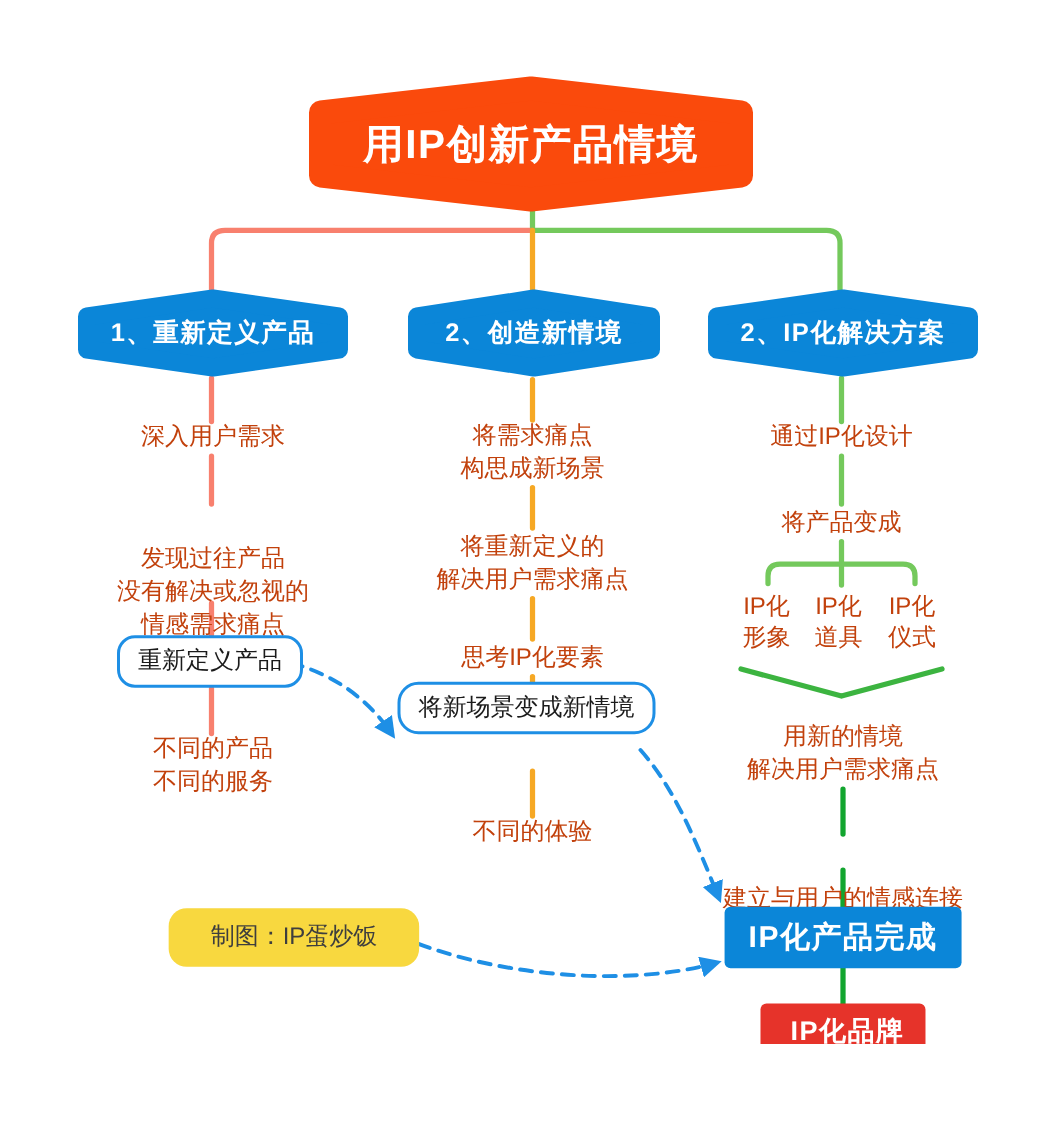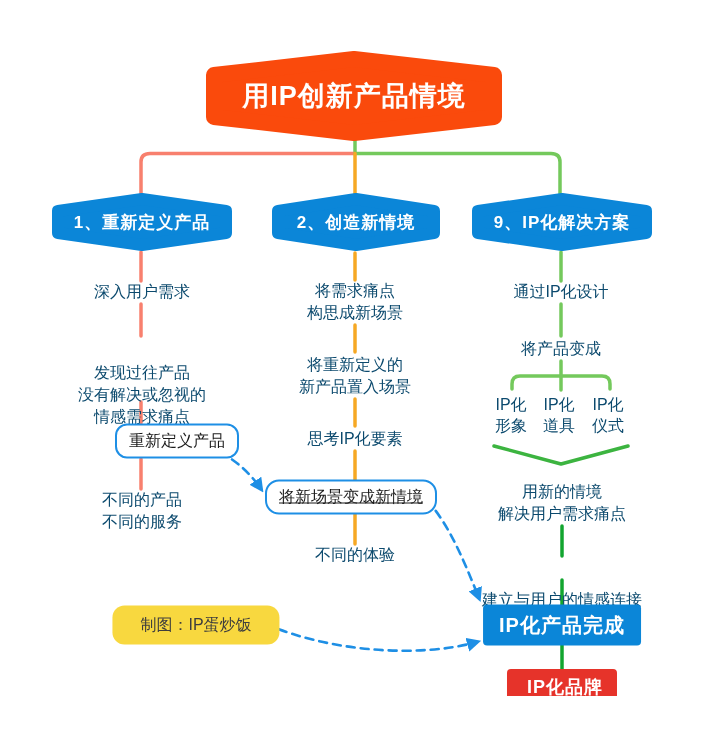--- a/index.html
+++ b/index.html
@@ -4,21 +4,21 @@
 <style>
   html,body{margin:0;padding:0;background:#fff;}
   .stage{
     position:relative;width:702px;height:696px;background:#fff;overflow:hidden;
     font-family:"Liberation Sans","DejaVu Sans",sans-serif;color:#1b1b1b;
   }
   .stage svg{position:absolute;left:0;top:0;}
   .lbl{
     position:absolute;transform:translate(-50%,-50%);
     text-align:center;white-space:pre-line;width:max-content;
-    font-size:16px;line-height:22px;color:#0c4a6e;z-index:3;
+    font-size:16px;line-height:22px;color:#c2410c;z-index:3;
   }
   .hex-label{
     position:absolute;transform:translate(-50%,-50%);width:max-content;
     color:#fff;font-weight:bold;z-index:3;letter-spacing:1px;
   }
   .banner-label{font-size:27px;}
   .header-label{font-size:17px;}
   .mbox{
     position:absolute;transform:translate(-50%,-50%);width:max-content;
     background:#fff;border:2.5px solid #1e8fe5;border-radius:12px;
@@ -94,36 +94,36 @@
     <polygon points="214,75 354,59 494,75 494,117 354,133 214,117" fill="#fa4a0c" stroke="#fa4a0c" stroke-width="16" stroke-linejoin="round"></polygon>
 
     <polygon points="58,211 142,199 226,211 226,233 142,245 58,233" fill="#0b86d8" stroke="#0b86d8" stroke-width="12" stroke-linejoin="round"></polygon>
     <polygon points="278,211 356,199 434,211 434,233 356,245 278,233" fill="#0b86d8" stroke="#0b86d8" stroke-width="12" stroke-linejoin="round"></polygon>
     <polygon points="478,211 562,199 646,211 646,233 562,245 478,233" fill="#0b86d8" stroke="#0b86d8" stroke-width="12" stroke-linejoin="round"></polygon>
   </svg>
 
   <div class="hex-label banner-label" style="left:354px;top:96px;">用IP创新产品情境</div>
   <div class="hex-label header-label" style="left:142px;top:222px;">1、重新定义产品</div>
   <div class="hex-label header-label" style="left:356px;top:222px;">2、创造新情境</div>
-  <div class="hex-label header-label" style="left:562px;top:222px;">9、IP化解决方案</div>
+  <div class="hex-label header-label" style="left:562px;top:222px;">2、IP化解决方案</div>
 
   <div class="lbl" style="left:142px;top:292px;">深入用户需求</div>
   <div class="lbl" style="left:142px;top:369px;margin-top:26px;">发现过往产品
 没有解决或忽视的
 情感需求痛点</div>
-  <div class="mbox" style="left:140px;top:441px;margin-left:37px;">重新定义产品</div>
+  <div class="mbox" style="left:140px;top:441px;">重新定义产品</div>
   <div class="lbl" style="left:355px;top:302px;">将需求痛点
 构思成新场景</div>
 
   <div class="lbl" style="left:142px;top:511px;">不同的产品
 不同的服务</div>
   <div class="lbl" style="left:355px;top:376px;">将重新定义的
-新产品置入场景</div>
+解决用户需求痛点</div>
   <div class="lbl" style="left:355px;top:439px;">思考IP化要素</div>
-  <div class="mbox" style="left:351px;top:497px;border-radius:14px;text-decoration:underline;">将新场景变成新情境</div>
+  <div class="mbox" style="left:351px;top:472px;border-radius:14px;">将新场景变成新情境</div>
   <div class="lbl" style="left:355px;top:555px;">不同的体验</div>
 
   <div class="lbl" style="left:561px;top:292px;">通过IP化设计</div>
   <div class="lbl" style="left:561px;top:349px;text-align:right;">将产品变成</div>
   <div class="lbl" style="left:511px;top:415px;line-height:21px;">IP化
 形象</div>
   <div class="lbl" style="left:559px;top:415px;line-height:21px;">IP化
 道具</div>
   <div class="lbl" style="left:608px;top:415px;line-height:21px;">IP化
 仪式</div>

